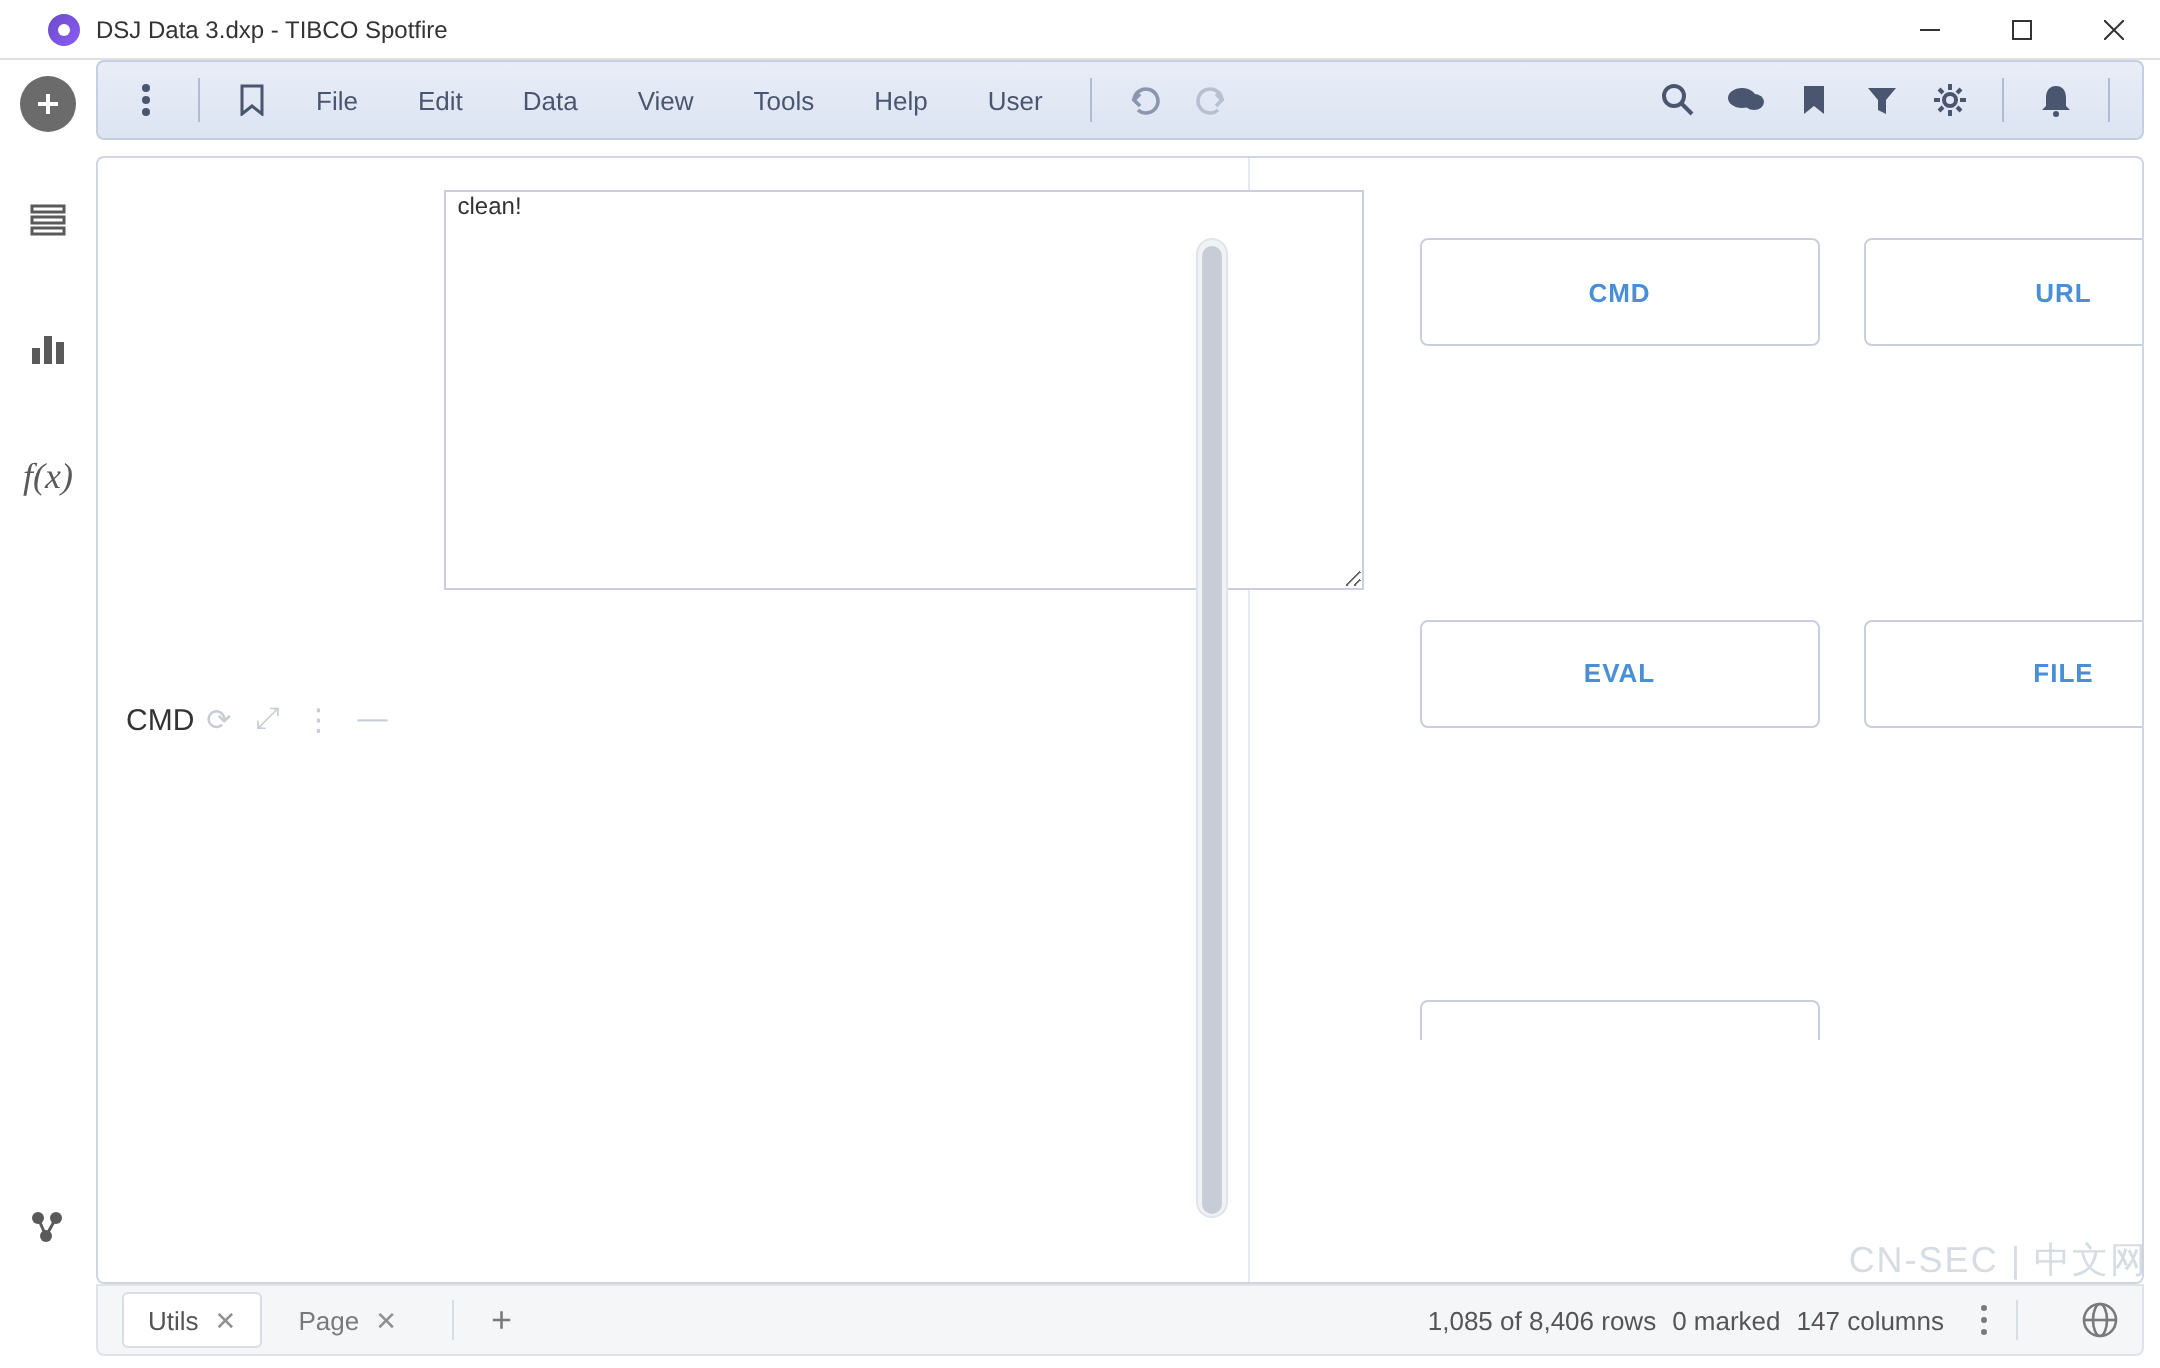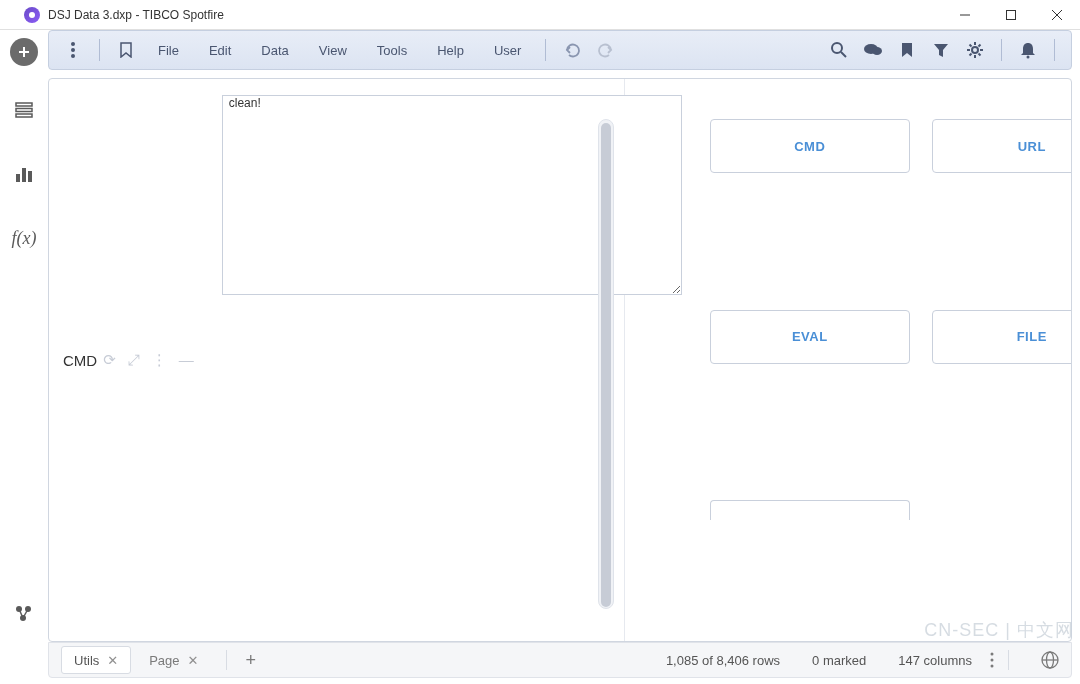--- a/index.html
+++ b/index.html
@@ -46,21 +46,21 @@
   .action-btn.stub { height: 20px; border-top:1px solid #c9d0dc; border-left:1px solid #c9d0dc; border-right:1px solid #c9d0dc; border-bottom:none; border-radius:4px 4px 0 0;}
   
   .status-bar { height: 36px; background: #f5f6f8; border: 1px solid #e0e3e9; border-radius: 0 0 4px 4px; margin: 0 8px 6px 0; display: flex; align-items: center; padding: 0 12px; font-size: 13px; color: #555; }
   .tab { display: flex; align-items: center; padding: 0 12px; height: 28px; background: #fff; border: 1px solid #d8dce3; border-radius: 3px; margin-right: 6px; gap: 8px; font-size: 13px; }
   .tab .close-x { color: #909090; }
   .tab.inactive { background: transparent; border: none; color: #7a7a7a;}
   .tab-area { display: flex; align-items: center; }
   .tab-sep { width:1px; height:20px; background:#d8dce3; margin: 0 10px;}
   .add-tab { color: #7a7a7a; padding: 0 8px; font-size: 18px; }
   .status-flex { flex: 1; }
-  .status-text { margin-left: 32px; }
+  .status-text { margin-left: 8px; }
   .status-icon { margin-left: 18px; color: #7a7a7a; display:flex;}
   
   .watermark { position: absolute; right: 6px; bottom: 42px; font-size: 18px; color: rgba(120,140,160,0.3); font-weight: 500; pointer-events:none; letter-spacing:1px;}
 
   svg { display: block; }
 </style>
 </head>
 <body>
 
 <div class="title-bar">

